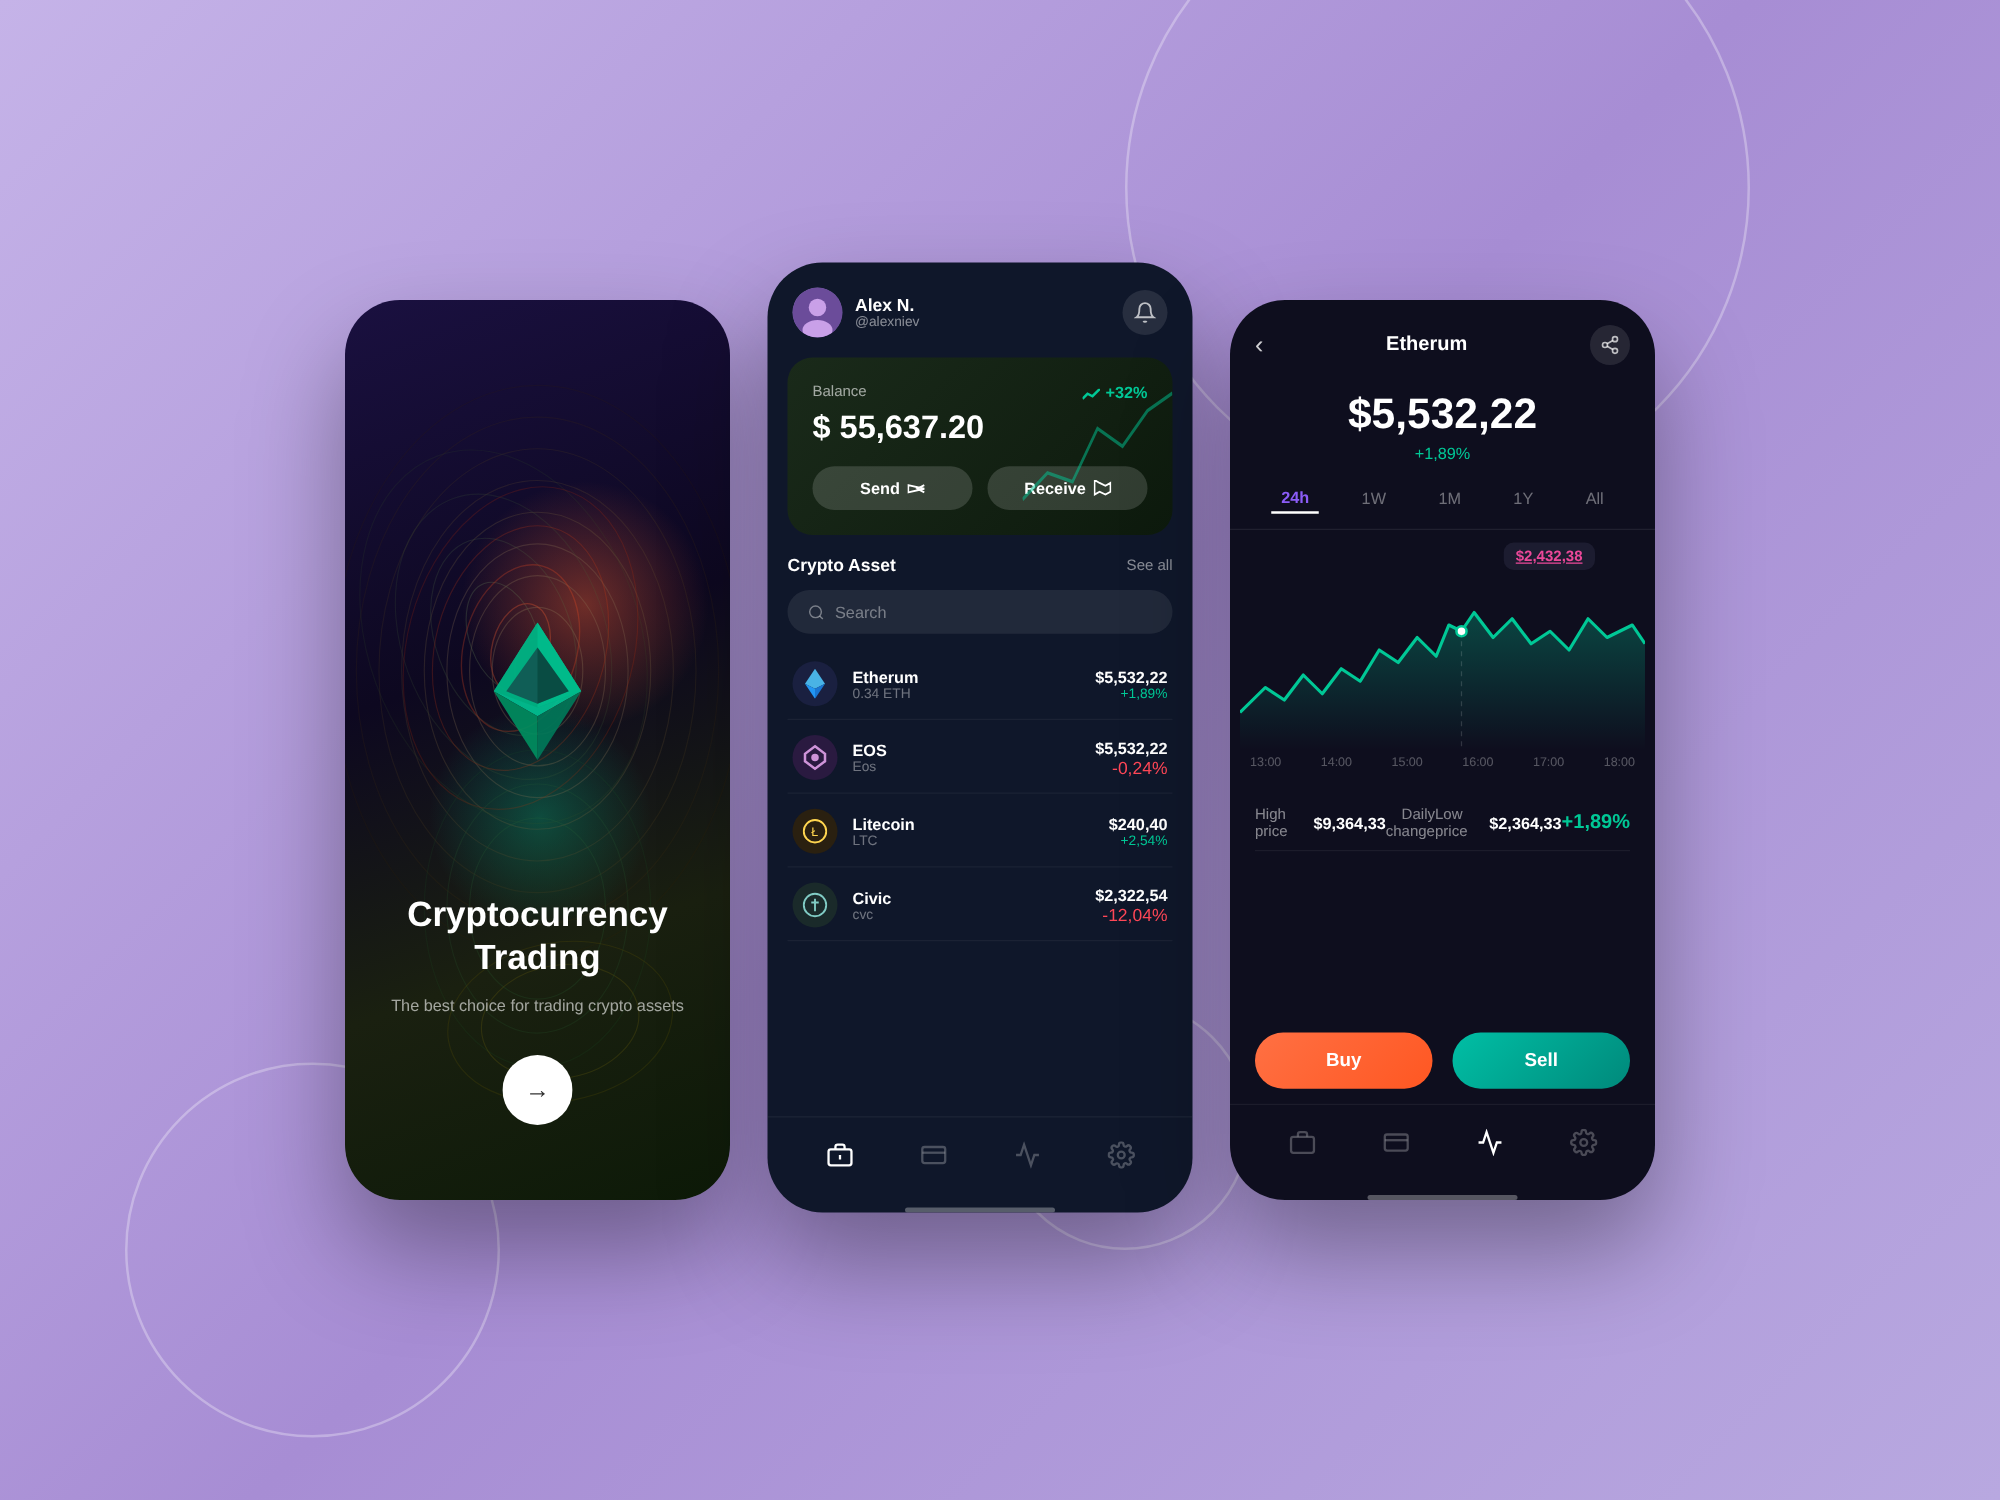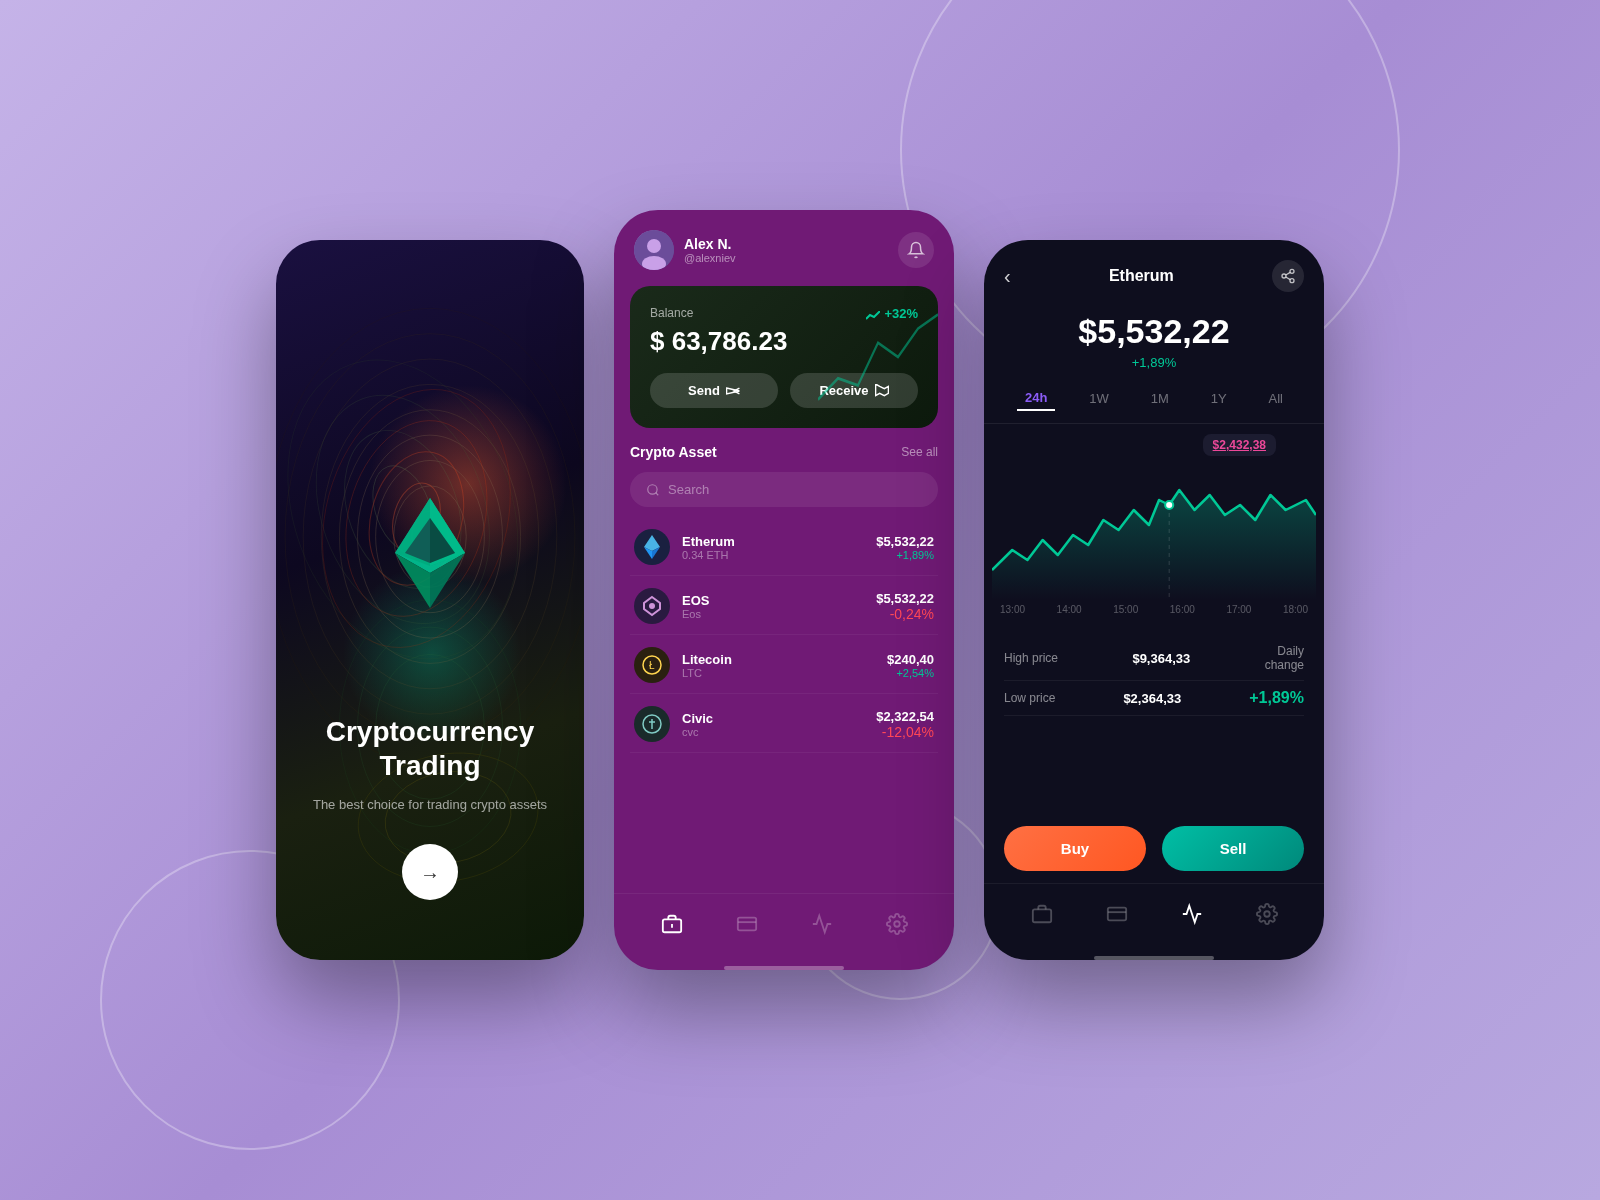--- a/index.html
+++ b/index.html
@@ -39,21 +39,21 @@
       box-shadow: 0 40px 80px rgba(0,0,0,0.35);
     }
     .phone-1 {
       width: 308px;
       height: 720px;
       background: linear-gradient(160deg, #1a1040 0%, #0d0820 40%, #1a2010 70%, #0d1a08 100%);
     }
     .phone-2 {
       width: 340px;
       height: 760px;
-      background: #701a75;
+      background: #0f172a;
       margin-top: -20px;
     }
     .phone-3 {
       width: 340px;
       height: 720px;
       background: #0e0e1e;
     }
 
     
     .phone1-content {
@@ -402,23 +402,23 @@
       justify-content: space-between;
       padding: 0 8px;
       margin-bottom: 8px;
     }
     .chart-x-label {
       color: rgba(255,255,255,0.3);
       font-size: 10px;
     }
     .price-stats {
       display: flex;
-      flex-direction: column;
       gap: 0;
       padding: 12px 20px;
+      align-items: center;
     }
     .stat-row {
       display: flex;
       align-items: center;
       justify-content: space-between;
       padding: 8px 0;
       border-bottom: 1px solid rgba(255,255,255,0.06);
     }
     .stat-label {
       color: rgba(255,255,255,0.5);
@@ -590,21 +590,21 @@
           </svg>
         </div>
       </div>
 
       <div class="balance-card">
 
         <svg style="position:absolute;right:0;top:0;bottom:0;width:120px;height:100%;opacity:0.5;" viewBox="0 0 120 100" preserveAspectRatio="none">
           <polyline points="0,80 20,65 40,70 60,40 80,50 100,30 120,20" fill="none" stroke="#00C896" stroke-width="2"></polyline>
         </svg>
         <div class="balance-label">Balance</div>
-        <div class="balance-amount">$ 63,786.23</div>
+        <div class="balance-amount">$ 55,637.20</div>
         <div class="balance-change">
           <svg width="14" height="10" viewBox="0 0 14 10">
               <polyline points="0,8 4,4 8,6 14,0" fill="none" stroke="#00C896" stroke-width="2"></polyline>
             </svg>
           <span>+32%</span>
         </div>
         <div class="action-btns">
           <div class="action-btn">
             <span>Send</span>
             <svg width="14" height="14" viewBox="0 0 24 24" fill="none" stroke="white" stroke-width="2.5">

